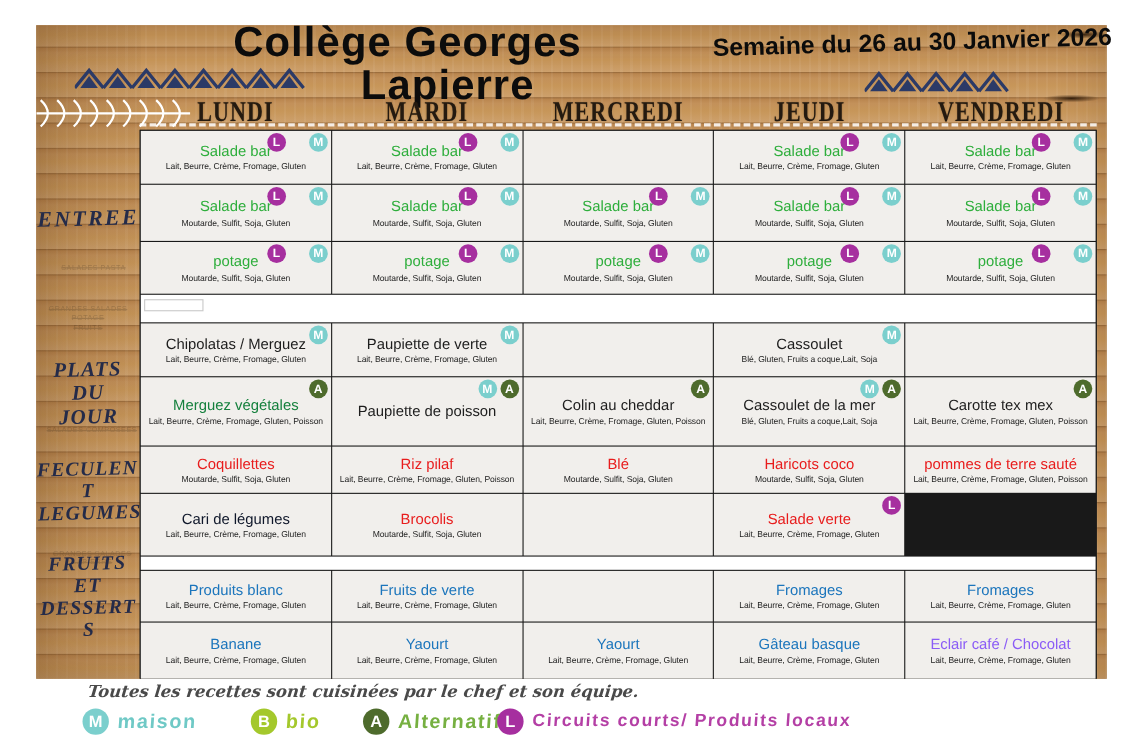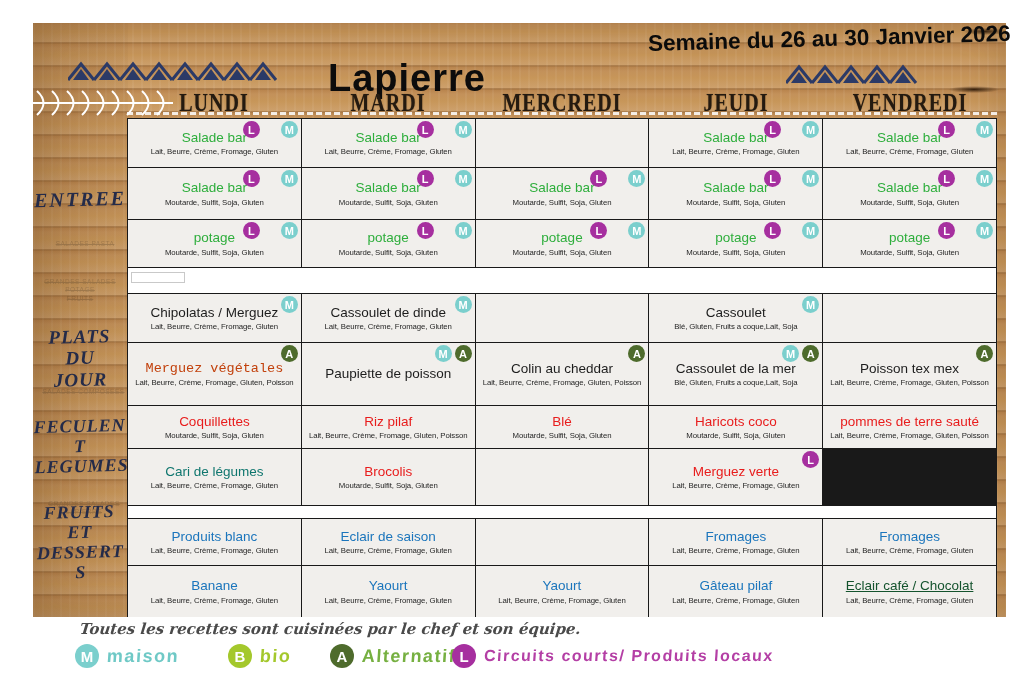--- a/index.html
+++ b/index.html
@@ -73,20 +73,21 @@
 </head>
 <body>
 
 <div id="page">
   <div id="board">
     <div class="knot" style="left:915px;top:63px;width:52px;height:7px;"></div>
     <div class="knot" style="left:890px;top:208px;width:58px;height:6px;"></div>
     <div class="knot" style="left:930px;top:5px;width:44px;height:7px;"></div>
   </div>
 
+  <div id="title1" class="title-line">Collège Georges</div>
   <div id="title2" class="title-line">Lapierre</div>
   <div id="week">Semaine du 26 au 30 Janvier 2026</div>
 
   <svg class="zigzag" style="left:68px;top:58px;" width="215" height="28">
     <g id="zz-left">
         <path d="M0,22 L13,6 L26,22" stroke="#2b3a67" stroke-width="3" fill="none"></path>
         <polygon points="5,22 13,11 21,22" fill="#2b3a67"></polygon>
         <path d="M26,22 L39,6 L52,22" stroke="#2b3a67" stroke-width="3" fill="none"></path>
         <polygon points="31,22 39,11 47,22" fill="#2b3a67"></polygon>
         <path d="M52,22 L65,6 L78,22" stroke="#2b3a67" stroke-width="3" fill="none"></path>
@@ -282,37 +283,37 @@
         <div class="icons tight">
           <span class="mini-icon" style="background: rgb(123, 207, 205);">M</span>
         </div>
         <div class="dish" style="color: rgb(29, 29, 29);">Chipolatas / Merguez</div>
         <div class="allerg">Lait, Beurre, Crème, Fromage, Gluten</div>
       </div>
       <div class="cell">
         <div class="icons tight">
           <span class="mini-icon" style="background: rgb(123, 207, 205);">M</span>
         </div>
-        <div class="dish" style="color: rgb(29, 29, 29);">Cassoulet de dinde</div>
+        <div class="dish" style="color: rgb(29, 29, 29);">Paupiette de verte</div>
         <div class="allerg">Lait, Beurre, Crème, Fromage, Gluten</div>
       </div>
       <div class="cell"></div>
       <div class="cell">
         <div class="icons tight">
           <span class="mini-icon" style="background: rgb(123, 207, 205);">M</span>
         </div>
         <div class="dish" style="color: rgb(29, 29, 29);">Cassoulet</div>
         <div class="allerg">Blé, Gluten, Fruits a coque,Lait, Soja</div>
       </div>
       <div class="cell"></div>
       <div class="cell">
         <div class="icons tight">
           <span class="mini-icon" style="background: rgb(78, 107, 44);">A</span>
         </div>
-        <div class="dish" style="color: #c2410c; font-family: Liberation Mono, monospace;">Merguez végétales</div>
+        <div class="dish" style="color: #15803d;">Merguez végétales</div>
         <div class="allerg">Lait, Beurre, Crème, Fromage, Gluten, Poisson</div>
       </div>
       <div class="cell">
         <div class="icons tight">
           <span class="mini-icon" style="background: rgb(123, 207, 205);">M</span>
           <span class="mini-icon" style="background: rgb(78, 107, 44);">A</span>
         </div>
         <div class="dish" style="color: rgb(29, 29, 29);">Paupiette de poisson</div>
       </div>
       <div class="cell">
@@ -327,21 +328,21 @@
           <span class="mini-icon" style="background: rgb(123, 207, 205);">M</span>
           <span class="mini-icon" style="background: rgb(78, 107, 44);">A</span>
         </div>
         <div class="dish" style="color: rgb(29, 29, 29);">Cassoulet de la mer</div>
         <div class="allerg">Blé, Gluten, Fruits a coque,Lait, Soja</div>
       </div>
       <div class="cell">
         <div class="icons tight">
           <span class="mini-icon" style="background: rgb(78, 107, 44);">A</span>
         </div>
-        <div class="dish" style="color: rgb(29, 29, 29);">Poisson tex mex</div>
+        <div class="dish" style="color: rgb(29, 29, 29);">Carotte tex mex</div>
         <div class="allerg">Lait, Beurre, Crème, Fromage, Gluten, Poisson</div>
       </div>
       <div class="cell">
         <div class="dish" style="color: rgb(232, 28, 28); text-align: right;">Coquillettes</div>
         <div class="allerg">Moutarde, Sulfit, Soja, Gluten</div>
       </div>
       <div class="cell">
         <div class="dish" style="color: rgb(232, 28, 28);">Riz pilaf</div>
         <div class="allerg">Lait, Beurre, Crème, Fromage, Gluten, Poisson</div>
       </div>
@@ -351,42 +352,42 @@
       </div>
       <div class="cell">
         <div class="dish" style="color: rgb(232, 28, 28);">Haricots coco</div>
         <div class="allerg">Moutarde, Sulfit, Soja, Gluten</div>
       </div>
       <div class="cell">
         <div class="dish" style="color: rgb(232, 28, 28);">pommes de terre sauté</div>
         <div class="allerg">Lait, Beurre, Crème, Fromage, Gluten, Poisson</div>
       </div>
       <div class="cell">
-        <div class="dish" style="color: #0f766e;">Cari de légumes</div>
+        <div class="dish" style="color: #0f172a;">Cari de légumes</div>
         <div class="allerg">Lait, Beurre, Crème, Fromage, Gluten</div>
       </div>
       <div class="cell">
         <div class="dish" style="color: rgb(232, 28, 28);">Brocolis</div>
         <div class="allerg">Moutarde, Sulfit, Soja, Gluten</div>
       </div>
       <div class="cell"></div>
       <div class="cell">
         <div class="icons tight">
           <span class="mini-icon" style="background: rgb(166, 47, 159);">L</span>
         </div>
-        <div class="dish" style="color: rgb(232, 28, 28);">Merguez verte</div>
+        <div class="dish" style="color: rgb(232, 28, 28);">Salade verte</div>
         <div class="allerg">Lait, Beurre, Crème, Fromage, Gluten</div>
       </div>
       <div class="spacer-row" style="grid-column: 1 / -1;"></div>
       <div class="cell">
         <div class="dish" style="color: rgb(27, 117, 188);">Produits blanc</div>
         <div class="allerg">Lait, Beurre, Crème, Fromage, Gluten</div>
       </div>
       <div class="cell">
-        <div class="dish" style="color: rgb(27, 117, 188);">Eclair de saison</div>
+        <div class="dish" style="color: rgb(27, 117, 188);">Fruits de verte</div>
         <div class="allerg">Lait, Beurre, Crème, Fromage, Gluten</div>
       </div>
       <div class="cell"></div>
       <div class="cell">
         <div class="dish" style="color: rgb(27, 117, 188);">Fromages</div>
         <div class="allerg">Lait, Beurre, Crème, Fromage, Gluten</div>
       </div>
       <div class="cell">
         <div class="dish" style="color: rgb(27, 117, 188);">Fromages</div>
         <div class="allerg">Lait, Beurre, Crème, Fromage, Gluten</div>
@@ -397,25 +398,25 @@
       </div>
       <div class="cell">
         <div class="dish" style="color: rgb(27, 117, 188);">Yaourt</div>
         <div class="allerg">Lait, Beurre, Crème, Fromage, Gluten</div>
       </div>
       <div class="cell">
         <div class="dish" style="color: rgb(27, 117, 188);">Yaourt</div>
         <div class="allerg">Lait, Beurre, Crème, Fromage, Gluten</div>
       </div>
       <div class="cell">
-        <div class="dish" style="color: rgb(27, 117, 188);">Gâteau pilaf</div>
-        <div class="allerg">Lait, Beurre, Crème, Fromage, Gluten</div>
-      </div>
-      <div class="cell">
-        <div class="dish" style="color: #14532d; text-decoration: underline;">Eclair café / Chocolat</div>
+        <div class="dish" style="color: rgb(27, 117, 188);">Gâteau basque</div>
+        <div class="allerg">Lait, Beurre, Crème, Fromage, Gluten</div>
+      </div>
+      <div class="cell">
+        <div class="dish" style="color: #8b5cf6;">Eclair café / Chocolat</div>
         <div class="allerg">Lait, Beurre, Crème, Fromage, Gluten</div>
       </div>
     </div>
 
   <div id="note">Toutes les recettes sont cuisinées par le chef et son équipe.</div>
   <div id="legend">
       <div class="leg-item" style="left: 75px;">
         <span class="leg-circle" style="background: rgb(123, 207, 205);">M</span>
         <span class="leg-label" style="color: rgb(111, 201, 198); font-size: 18px;">maison</span>
       </div>

